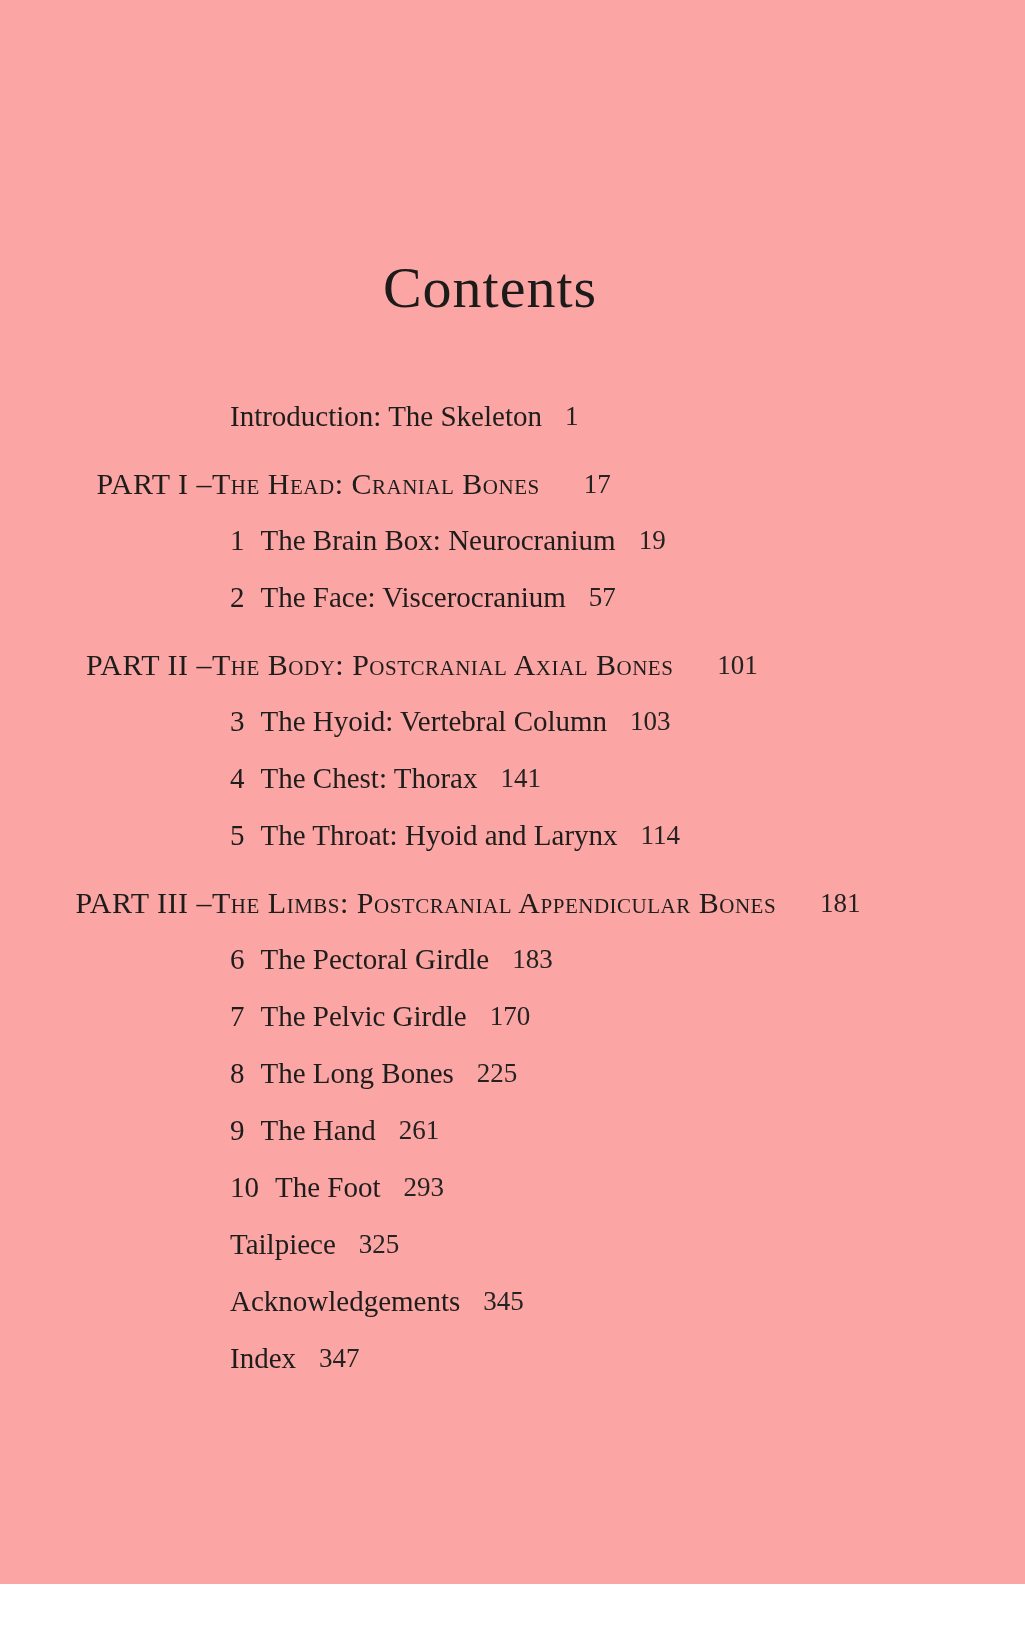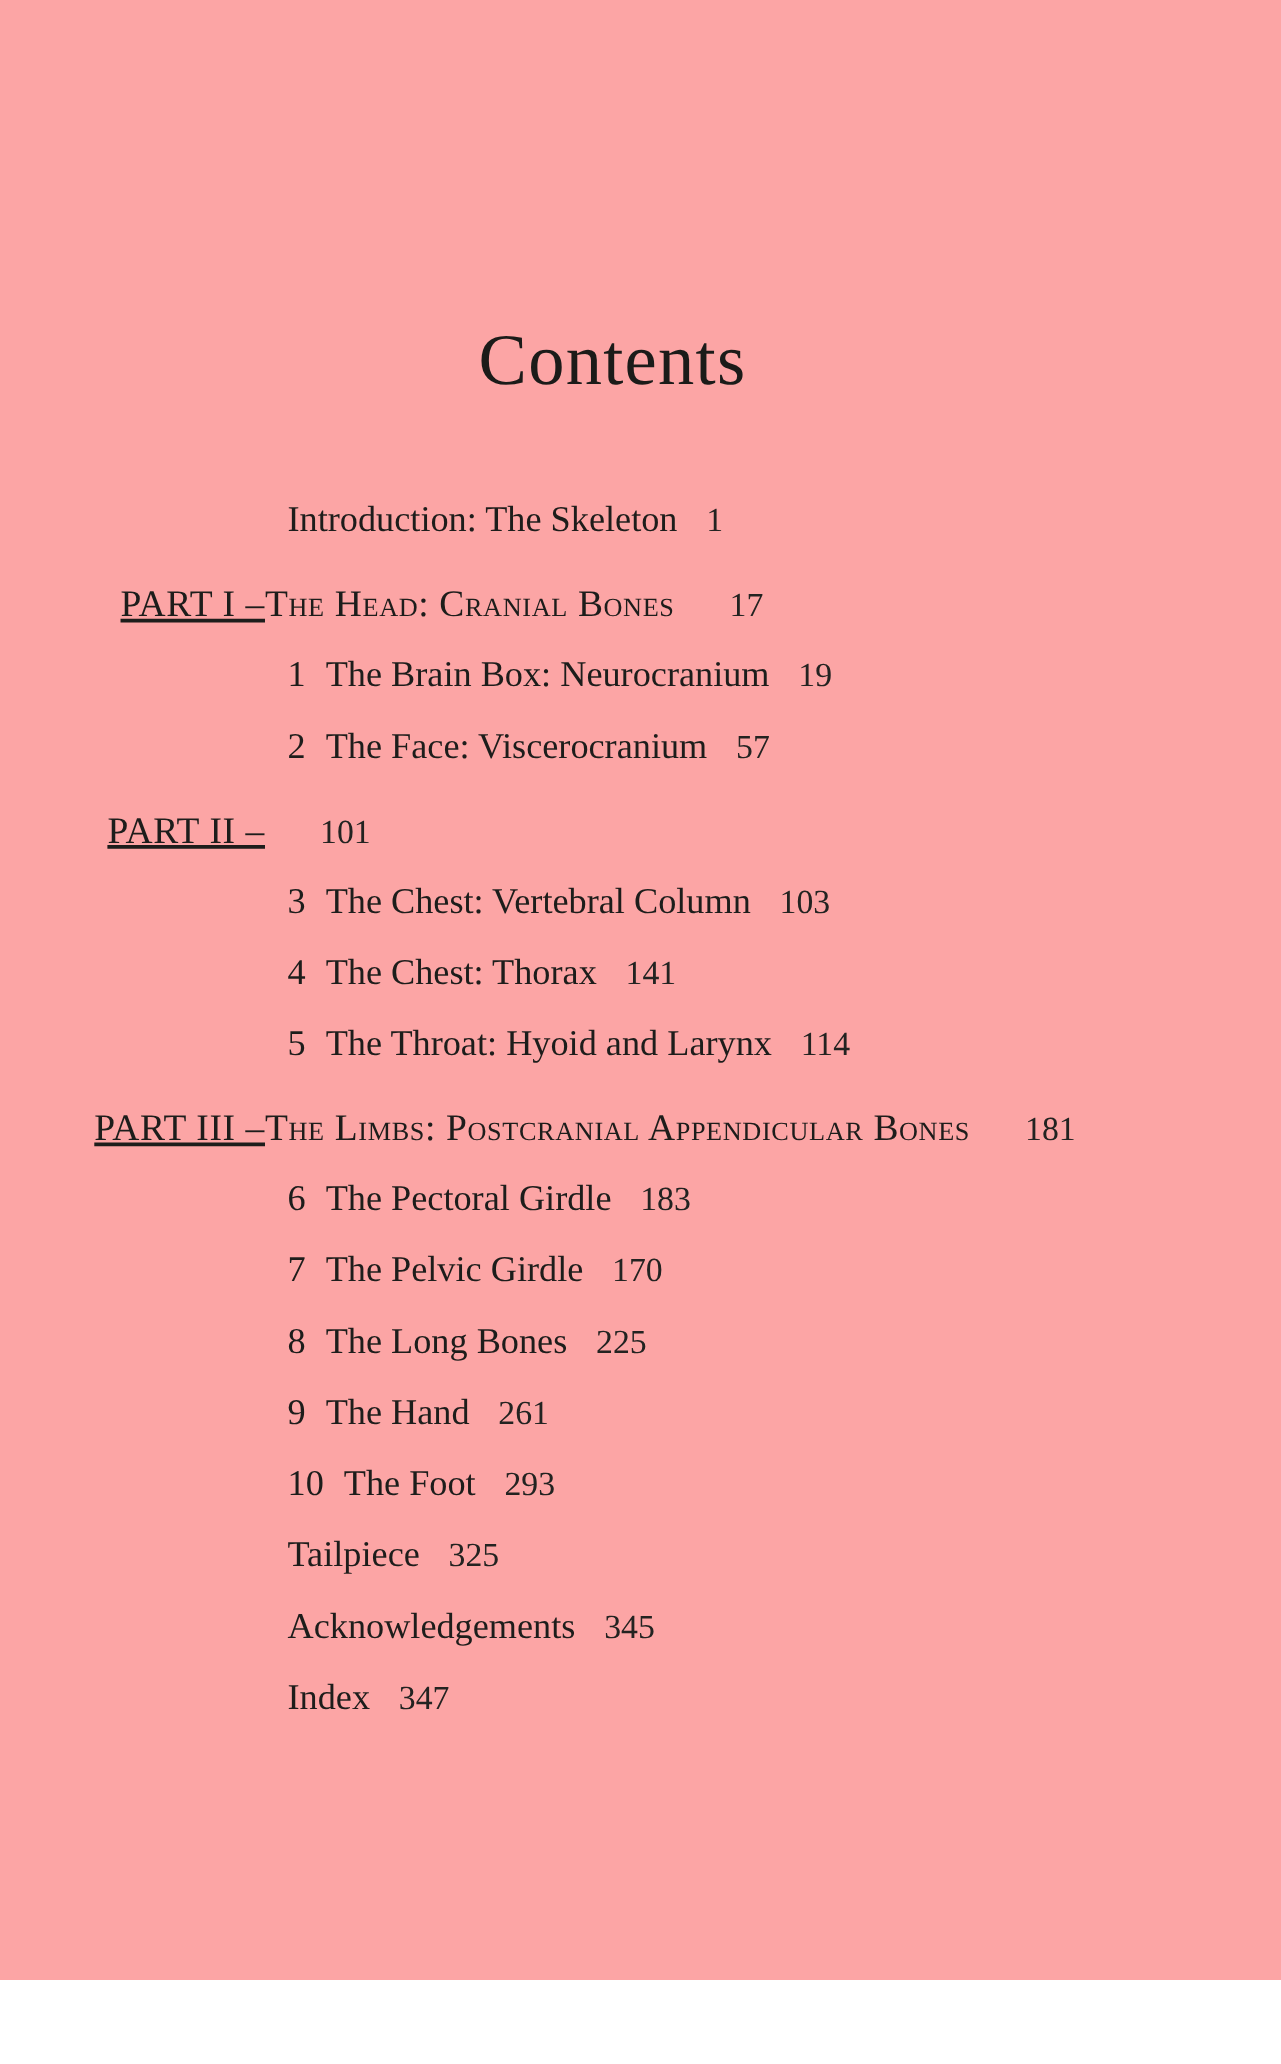--- a/index.html
+++ b/index.html
@@ -53,21 +53,20 @@
   }
   .part-row {
     margin-top: 38px;
     font-size: 30px;
     line-height: 30px;
   }
   .part-prefix {
     flex: 0 0 212px;
     text-align: right;
     letter-spacing: 0.5px;
-    text-decoration: underline;
   }
   .part-title {
     font-variant: small-caps;
     letter-spacing: 0.5px;
   }
   .ch-num {
     margin-right: 16px;
   }
   .pagenum {
     margin-left: 23px;
@@ -116,25 +115,26 @@
       <span class="pagenum">19</span>
     </div>
     <div class="row chapter-row">
       <span class="ch-num">2</span>
       <span>The Face: Viscerocranium</span>
       <span class="pagenum">57</span>
     </div>
 
     <div class="row part-row">
       <span class="part-prefix">PART II –</span>
+      <span class="part-title">The Body: Postcranial Axial Bones</span>
       <span class="pagenum">101</span>
     </div>
     <div class="row chapter-row">
       <span class="ch-num">3</span>
-      <span>The Chest: Vertebral Column</span>
+      <span>The Hyoid: Vertebral Column</span>
       <span class="pagenum">103</span>
     </div>
     <div class="row chapter-row">
       <span class="ch-num">4</span>
       <span>The Chest: Thorax</span>
       <span class="pagenum">141</span>
     </div>
     <div class="row chapter-row">
       <span class="ch-num">5</span>
       <span>The Throat: Hyoid and Larynx</span>

